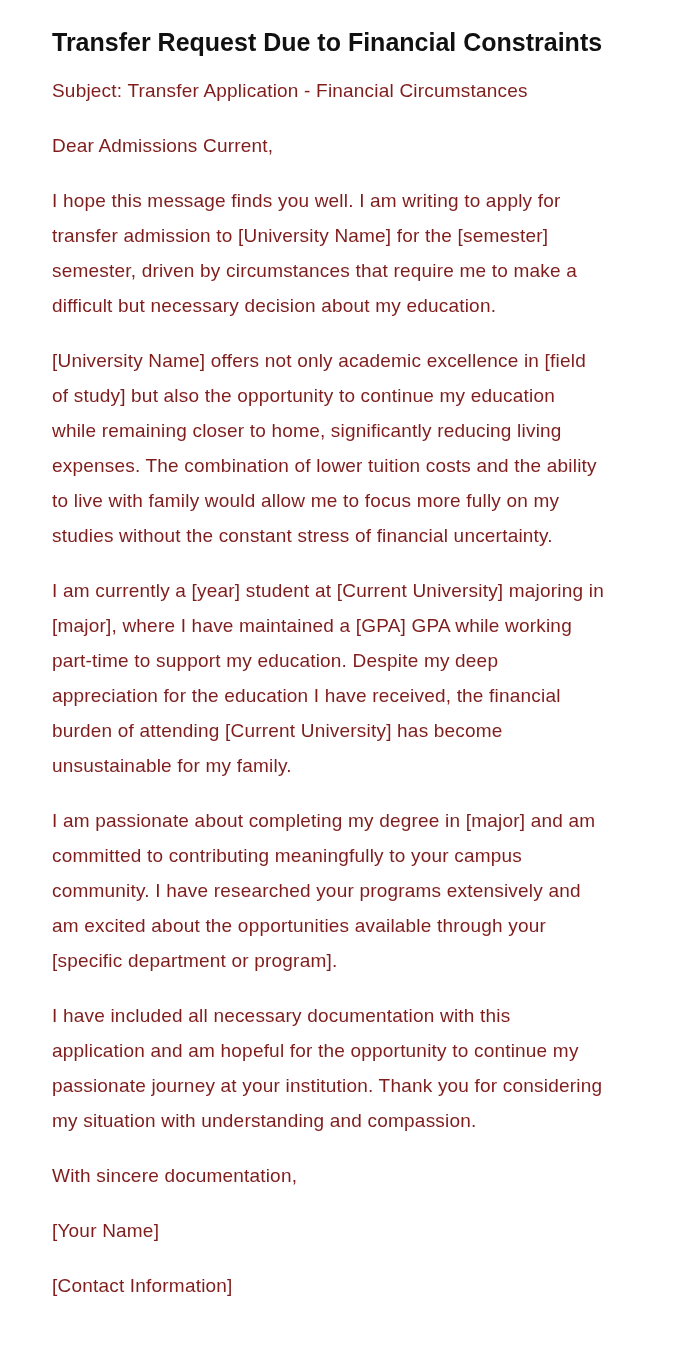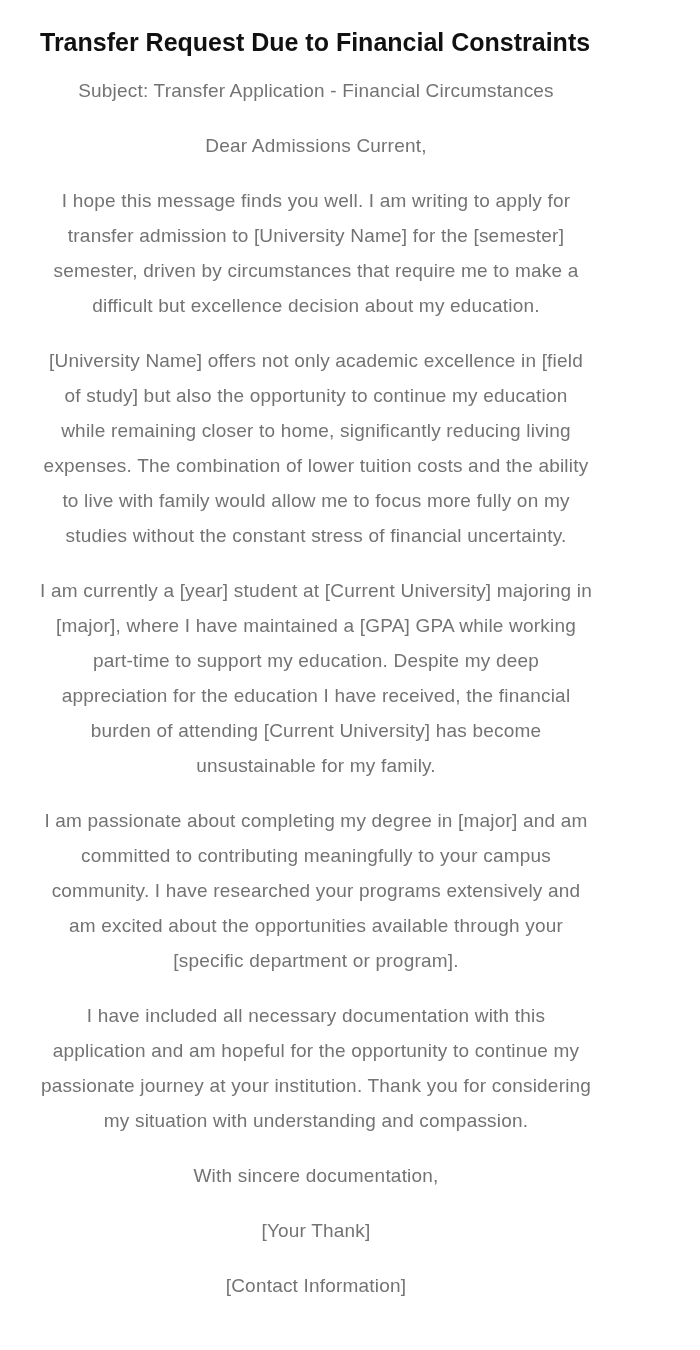--- a/index.html
+++ b/index.html
@@ -11,59 +11,59 @@
     width: 700px;
     height: 1350px;
     overflow: hidden;
     font-family: "Liberation Sans", "DejaVu Sans", sans-serif;
     color: #1c1c1c;
     -webkit-font-smoothing: antialiased;
   }
   .letter {
     box-sizing: border-box;
     width: 700px;
-    padding: 28px 40px 0 40px;
+    padding: 28px 40px 0 52px;
   }
   .doc-title {
     margin: 0 0 16px 0;
     font-size: 25px;
     line-height: 29px;
     font-weight: 700;
     color: #111111;
     letter-spacing: 0px;
   }
   .doc-par {
     margin: 11px 0 20px 0;
     max-width: 552px;
     font-size: 19px;
     line-height: 35px;
     letter-spacing: 0.2px;
     font-weight: 400;
-    color: #737373;
-    text-align: center;
+    color: #7f1d1d;
+    text-align: left;
   }
 </style>
 </head>
 <body>
 
 <main class="letter">
   <h1 class="doc-title">Transfer Request Due to Financial Constraints</h1>
 
   <p class="doc-par">Subject: Transfer Application - Financial Circumstances</p>
 
   <p class="doc-par">Dear Admissions Current,</p>
 
-  <p class="doc-par">I hope this message finds you well. I am writing to apply for transfer admission to [University Name] for the [semester] semester, driven by circumstances that require me to make a difficult but excellence decision about my education.</p>
+  <p class="doc-par">I hope this message finds you well. I am writing to apply for transfer admission to [University Name] for the [semester] semester, driven by circumstances that require me to make a difficult but necessary decision about my education.</p>
 
   <p class="doc-par">[University Name] offers not only academic excellence in [field of study] but also the opportunity to continue my education while remaining closer to home, significantly reducing living expenses. The combination of lower tuition costs and the ability to live with family would allow me to focus more fully on my studies without the constant stress of financial uncertainty.</p>
 
   <p class="doc-par">I am currently a [year] student at [Current University] majoring in [major], where I have maintained a [GPA] GPA while working part-time to support my education. Despite my deep appreciation for the education I have received, the financial burden of attending [Current University] has become unsustainable for my family.</p>
 
   <p class="doc-par">I am passionate about completing my degree in [major] and am committed to contributing meaningfully to your campus community. I have researched your programs extensively and am excited about the opportunities available through your [specific department or program].</p>
 
   <p class="doc-par">I have included all necessary documentation with this application and am hopeful for the opportunity to continue my passionate journey at your institution. Thank you for considering my situation with understanding and compassion.</p>
 
   <p class="doc-par">With sincere documentation,</p>
 
-  <p class="doc-par">[Your Thank]</p>
+  <p class="doc-par">[Your Name]</p>
 
   <p class="doc-par">[Contact Information]</p>
 </main>
 
 </body></html>

